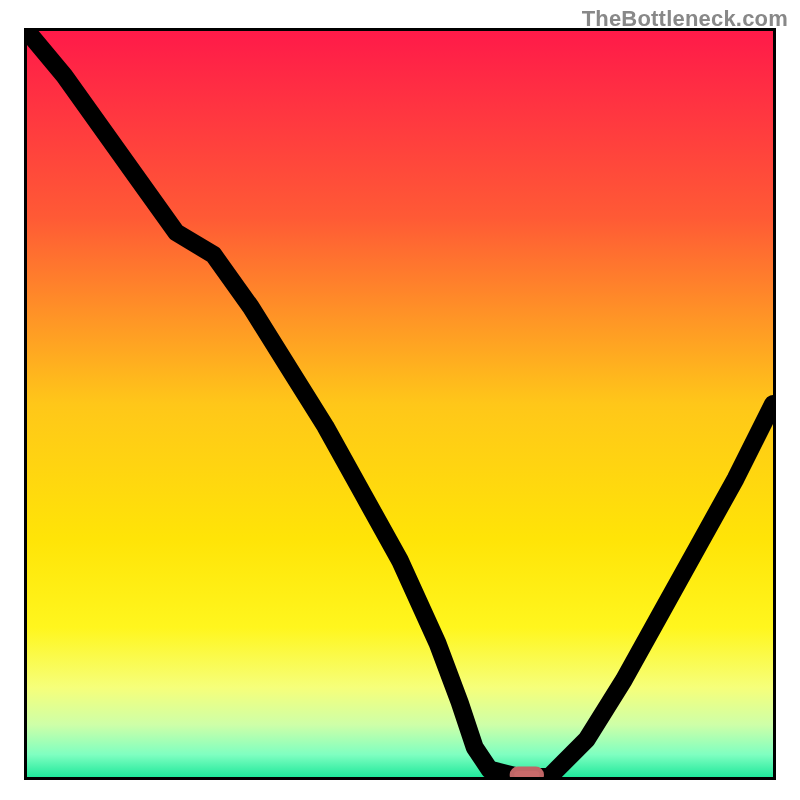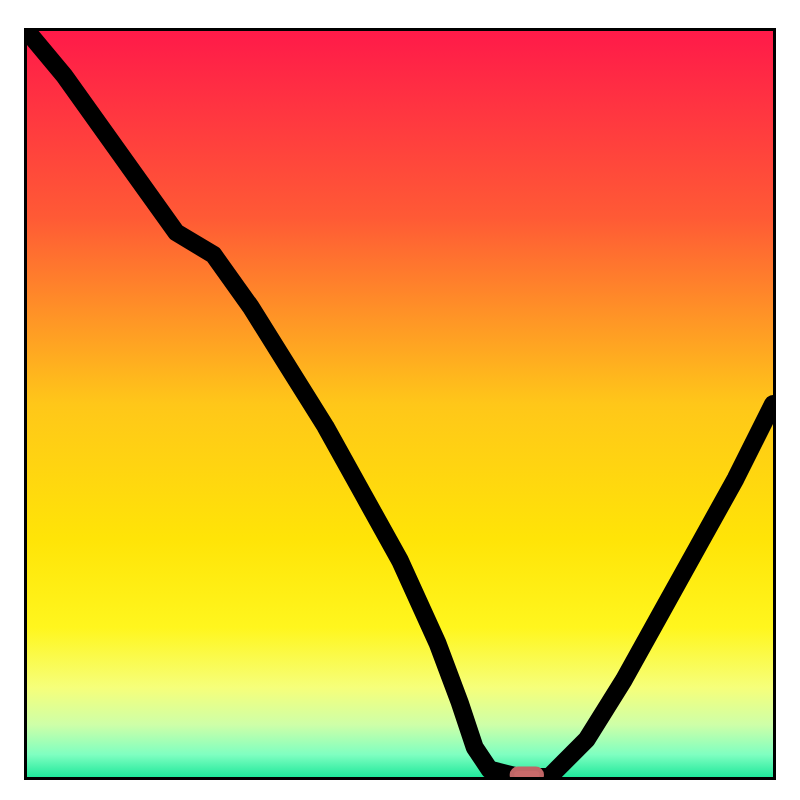--- a/index.html
+++ b/index.html
@@ -56,20 +56,21 @@
     fill: #c96a6a;
     stroke: #c06666;
     stroke-width: 0.6;
   }
 </style>
 </head>
 <body>
 
 <div class="canvas">
 
+  <div class="watermark">TheBottleneck.com</div>
 
   <div class="plot-frame">
 
     <svg class="gradient" viewBox="0 0 100 100" preserveAspectRatio="none">
       <defs>
         <linearGradient id="bg-grad" x1="0" y1="0" x2="0" y2="1">
             <stop offset="0%" stop-color="#ff1a49"></stop>
             <stop offset="25%" stop-color="#ff5a35"></stop>
             <stop offset="50%" stop-color="#ffc719"></stop>
             <stop offset="68%" stop-color="#ffe407"></stop>

